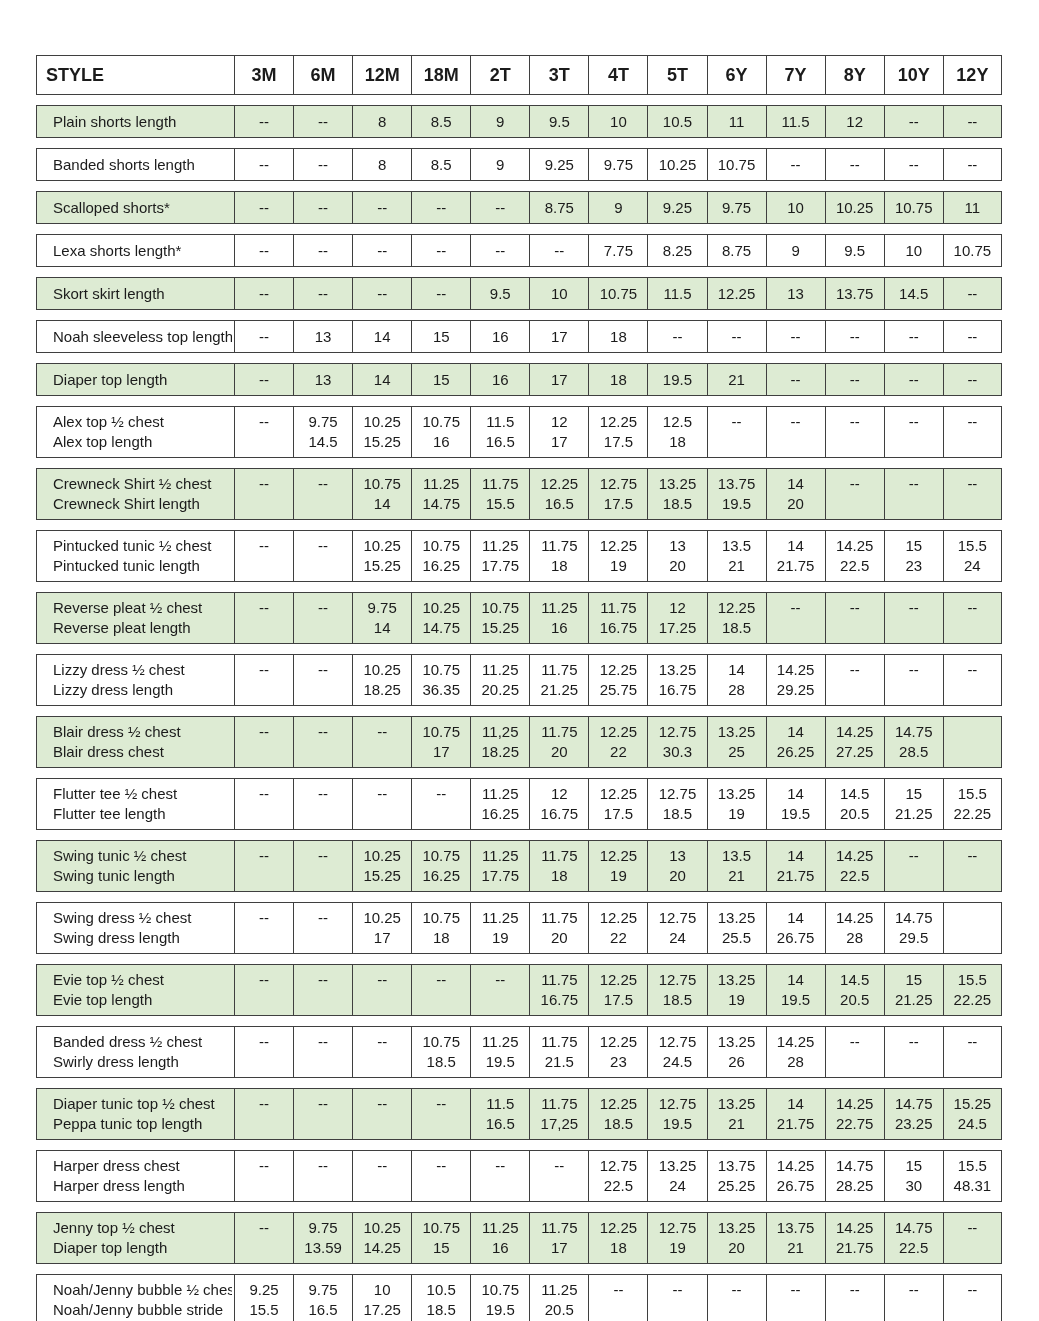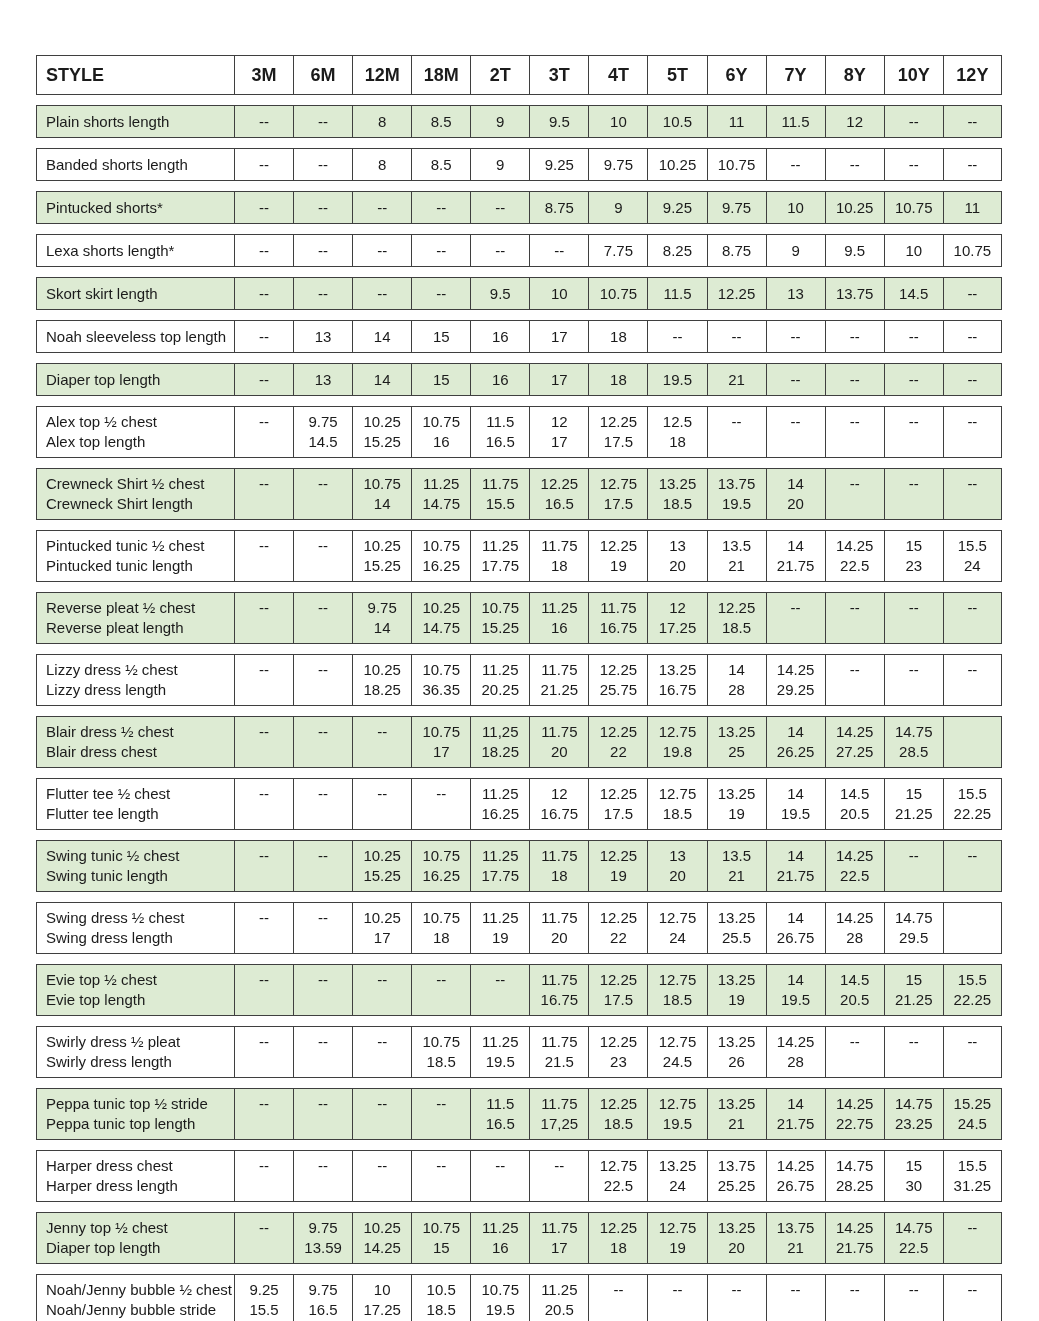--- a/index.html
+++ b/index.html
@@ -30,21 +30,21 @@
   th:last-child,td:last-child{border-right:1px solid var(--border);}
   th{
     font-size:18px;font-weight:bold;text-align:center;
     height:40px;vertical-align:middle;padding:0 2px;
   }
   th.style-col{text-align:left;padding-left:9px;width:198px;}
   td{
     font-size:15px;text-align:center;vertical-align:middle;
     padding:5px 2px;
   }
-  td.style-cell{text-align:left;padding-left:9px;}
+  td.style-cell{text-align:left;padding-left:16px;}
   tr.green th, tr.green td{background:var(--green);}
   .cl{height:20px;line-height:20px;white-space:nowrap;overflow:hidden;}
   .single{height:21px;line-height:21px;white-space:nowrap;overflow:hidden;}
 </style>
 </head>
 <body>
 
 <div class="page">
   <table class="size-table">
     <thead>
@@ -149,21 +149,21 @@
           </td>
           <td>
             <div class="single">--</div>
           </td>
           <td>
             <div class="single">--</div>
           </td>
         </tr>
         <tr class="green">
           <td class="style-cell">
-            <div class="single">Pintucked shorts*</div>
+            <div class="single">Scalloped shorts*</div>
           </td>
           <td>
             <div class="single">--</div>
           </td>
           <td>
             <div class="single">--</div>
           </td>
           <td>
             <div class="single">--</div>
           </td>
@@ -692,21 +692,21 @@
           <td>
             <div class="cl">11.75</div>
             <div class="cl">20</div>
           </td>
           <td>
             <div class="cl">12.25</div>
             <div class="cl">22</div>
           </td>
           <td>
             <div class="cl">12.75</div>
-            <div class="cl">19.8</div>
+            <div class="cl">30.3</div>
           </td>
           <td>
             <div class="cl">13.25</div>
             <div class="cl">25</div>
           </td>
           <td>
             <div class="cl">14</div>
             <div class="cl">26.25</div>
           </td>
           <td>
@@ -949,21 +949,21 @@
             <div class="cl">15</div>
             <div class="cl">21.25</div>
           </td>
           <td>
             <div class="cl">15.5</div>
             <div class="cl">22.25</div>
           </td>
         </tr>
         <tr class="white">
           <td class="style-cell">
-            <div class="cl">Swirly dress ½ pleat</div>
+            <div class="cl">Banded dress ½ chest</div>
             <div class="cl">Swirly dress length</div>
           </td>
           <td>
             <div class="cl">--</div>
             <div class="cl"></div>
           </td>
           <td>
             <div class="cl">--</div>
             <div class="cl"></div>
           </td>
@@ -1007,21 +1007,21 @@
             <div class="cl">--</div>
             <div class="cl"></div>
           </td>
           <td>
             <div class="cl">--</div>
             <div class="cl"></div>
           </td>
         </tr>
         <tr class="green">
           <td class="style-cell">
-            <div class="cl">Peppa tunic top ½ stride</div>
+            <div class="cl">Diaper tunic top ½ chest</div>
             <div class="cl">Peppa tunic top length</div>
           </td>
           <td>
             <div class="cl">--</div>
             <div class="cl"></div>
           </td>
           <td>
             <div class="cl">--</div>
             <div class="cl"></div>
           </td>
@@ -1118,21 +1118,21 @@
           <td>
             <div class="cl">14.75</div>
             <div class="cl">28.25</div>
           </td>
           <td>
             <div class="cl">15</div>
             <div class="cl">30</div>
           </td>
           <td>
             <div class="cl">15.5</div>
-            <div class="cl">31.25</div>
+            <div class="cl">48.31</div>
           </td>
         </tr>
         <tr class="green">
           <td class="style-cell">
             <div class="cl">Jenny top ½ chest</div>
             <div class="cl">Diaper top length</div>
           </td>
           <td>
             <div class="cl">--</div>
             <div class="cl"></div>

